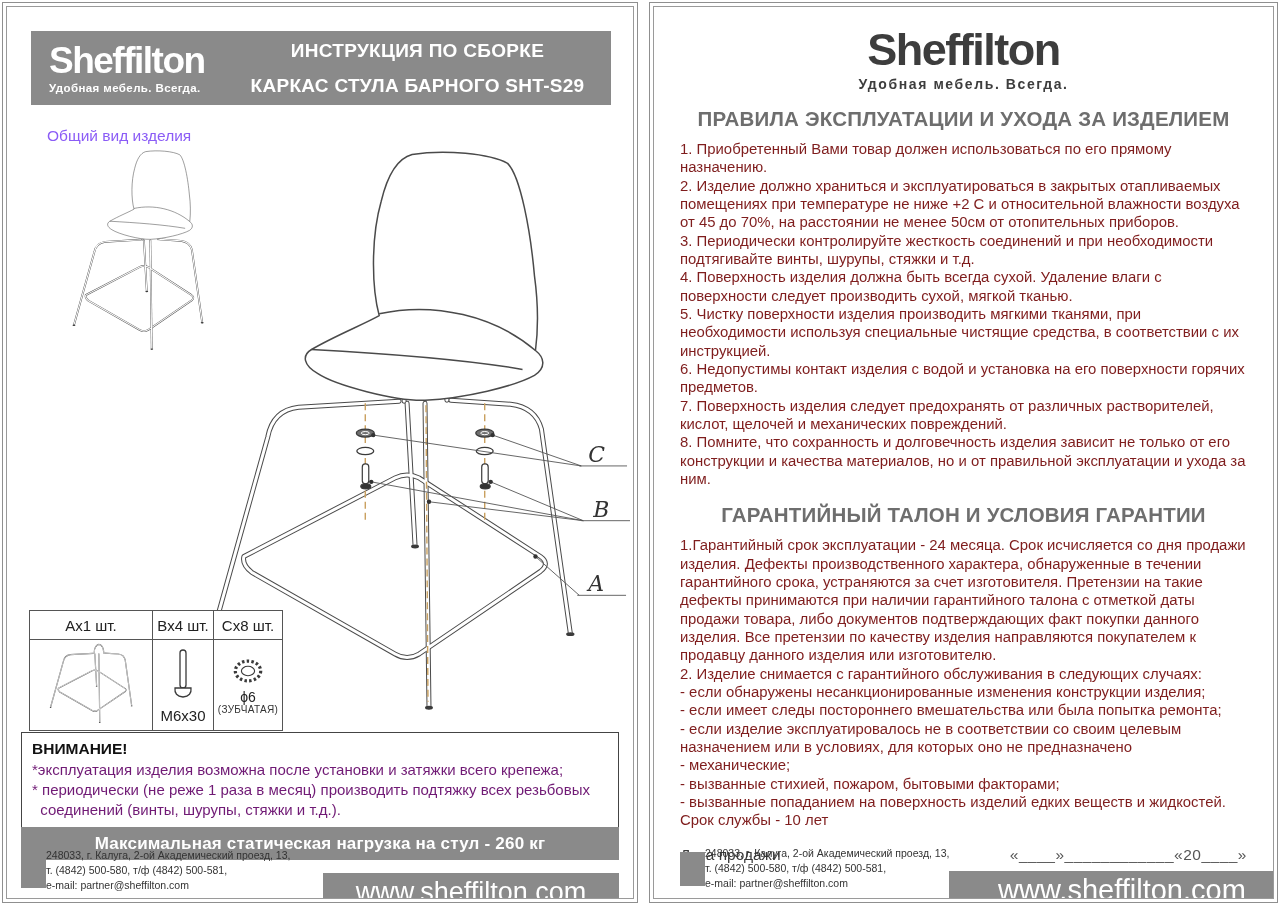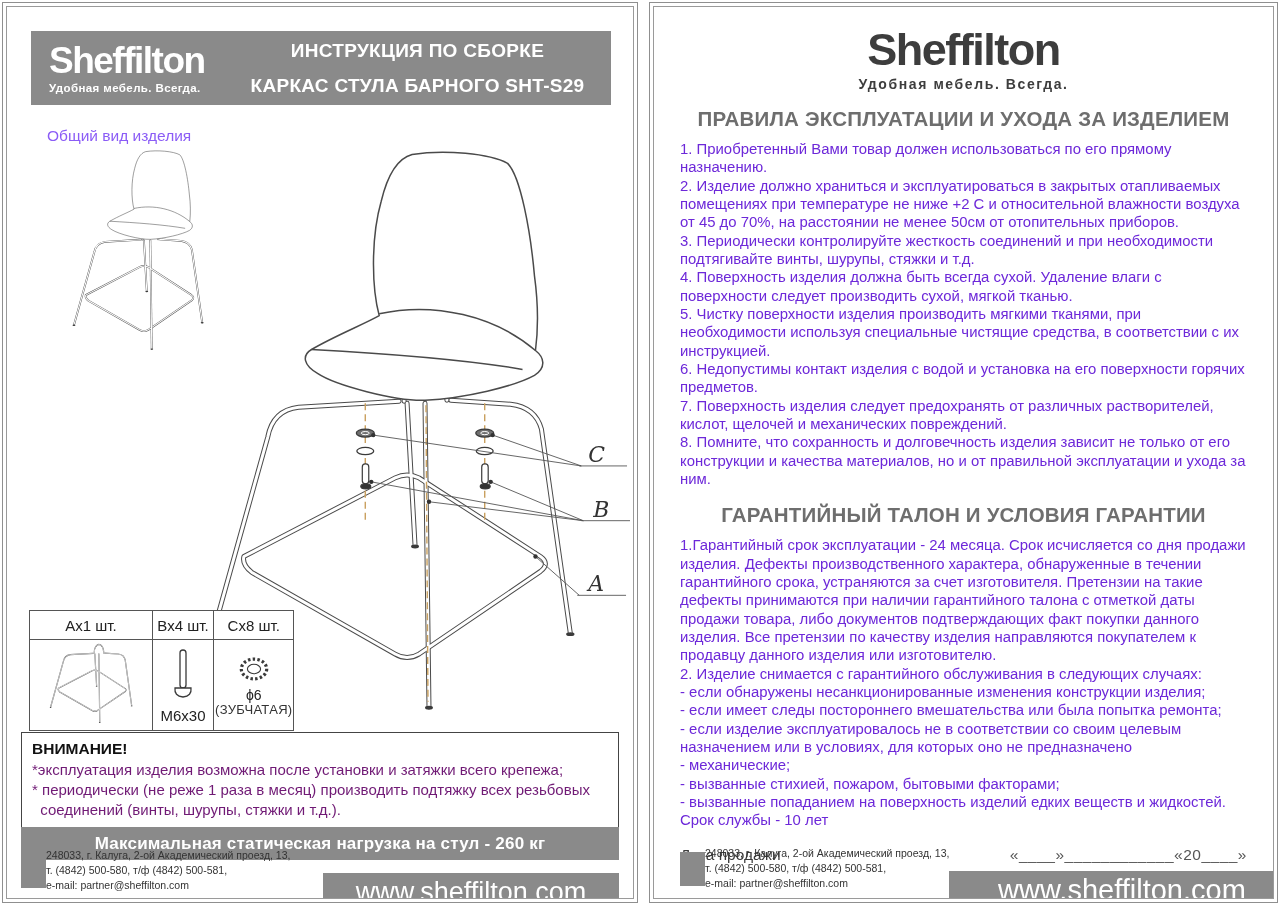--- a/index.html
+++ b/index.html
@@ -20,21 +20,21 @@
   .overview-title{position:absolute;left:40px;top:120px;font-size:15.5px;font-weight:normal;color:#8b5cf6;}
   .lp-svg{position:absolute;inset:0;width:100%;height:100%;pointer-events:none;}
   .ov-svg{position:absolute;left:58px;top:140px;pointer-events:none;}
 
   .parts{position:absolute;left:22px;top:603px;border-collapse:collapse;table-layout:fixed;background:#fff;}
   .parts th,.parts td{border:1.2px solid #555;text-align:center;vertical-align:middle;font-weight:normal;color:#222;}
   .parts th{height:26px;font-size:15px;}
   .parts td{height:88px;font-size:15px;}
   .c1{width:120px}.c2{width:58px}.c3{width:66px}
   .washer-size{font-size:14px;line-height:1;}
-  .washer-note{font-size:13px;letter-spacing:.3px;color:#333;}
+  .washer-note{font-size:10px;letter-spacing:.3px;color:#333;}
   .bolt-label{font-size:15px;margin-top:1px;}
 
   .warning{position:absolute;left:14px;top:725px;width:598px;box-sizing:border-box;border:1.4px solid #444;padding:7px 10px 8px;background:#fff;}
   .warning .w-title{font-size:15.5px;font-weight:bold;color:#111;margin-bottom:2px;}
   .warning p{margin:0;font-size:15px;line-height:1.32;color:#701a75;white-space:pre-wrap;}
 
   .load-banner{position:absolute;left:14px;top:820px;width:598px;height:33px;background:#8a8a8a;color:#fff;
     font-size:17px;font-weight:bold;text-align:center;line-height:33px;letter-spacing:.2px;}
 
   .pg-footer{position:absolute;left:14px;right:14px;bottom:7px;height:41px;display:flex;align-items:center;}
@@ -44,21 +44,21 @@
   .f-site{background:#8a8a8a;color:#fff;text-align:center;flex:none;display:flex;align-items:center;justify-content:center;margin-top:44px;}
   .left .f-site{width:296px;height:40px;font-size:27px;}
   .right .f-site{width:345px;height:40px;font-size:29px;}
 
   
   .rp-content{padding:20px 26px 0;}
   .rp-logo{text-align:center;color:#3d3d3d;}
   .rp-logo .logo-d{font-size:45px;font-weight:bold;letter-spacing:-1.5px;line-height:1;}
   .rp-logo .tagline-d{font-size:14px;font-weight:bold;letter-spacing:1.6px;margin-top:4px;}
   .rp-h{font-size:20.5px;font-weight:bold;color:#6e6e6e;text-align:center;margin:15px 0 9px;letter-spacing:.2px;}
-  .rp-text p{margin:0;font-size:14.9px;line-height:1.23;color:#6d28d9;}
+  .rp-text p{margin:0;font-size:14.9px;line-height:1.23;color:#7f1d1d;}
   .sale-row{display:flex;justify-content:space-between;align-items:baseline;margin-top:17px;font-size:15.5px;color:#3b3b3b;}
   .sale-blank{color:#555;letter-spacing:.5px;}
   .right .pg-footer{left:26px;right:26px;bottom:9px;}
 </style>
 </head>
 <body>
 
 <div class="sheet">
 
   <div class="page left">

